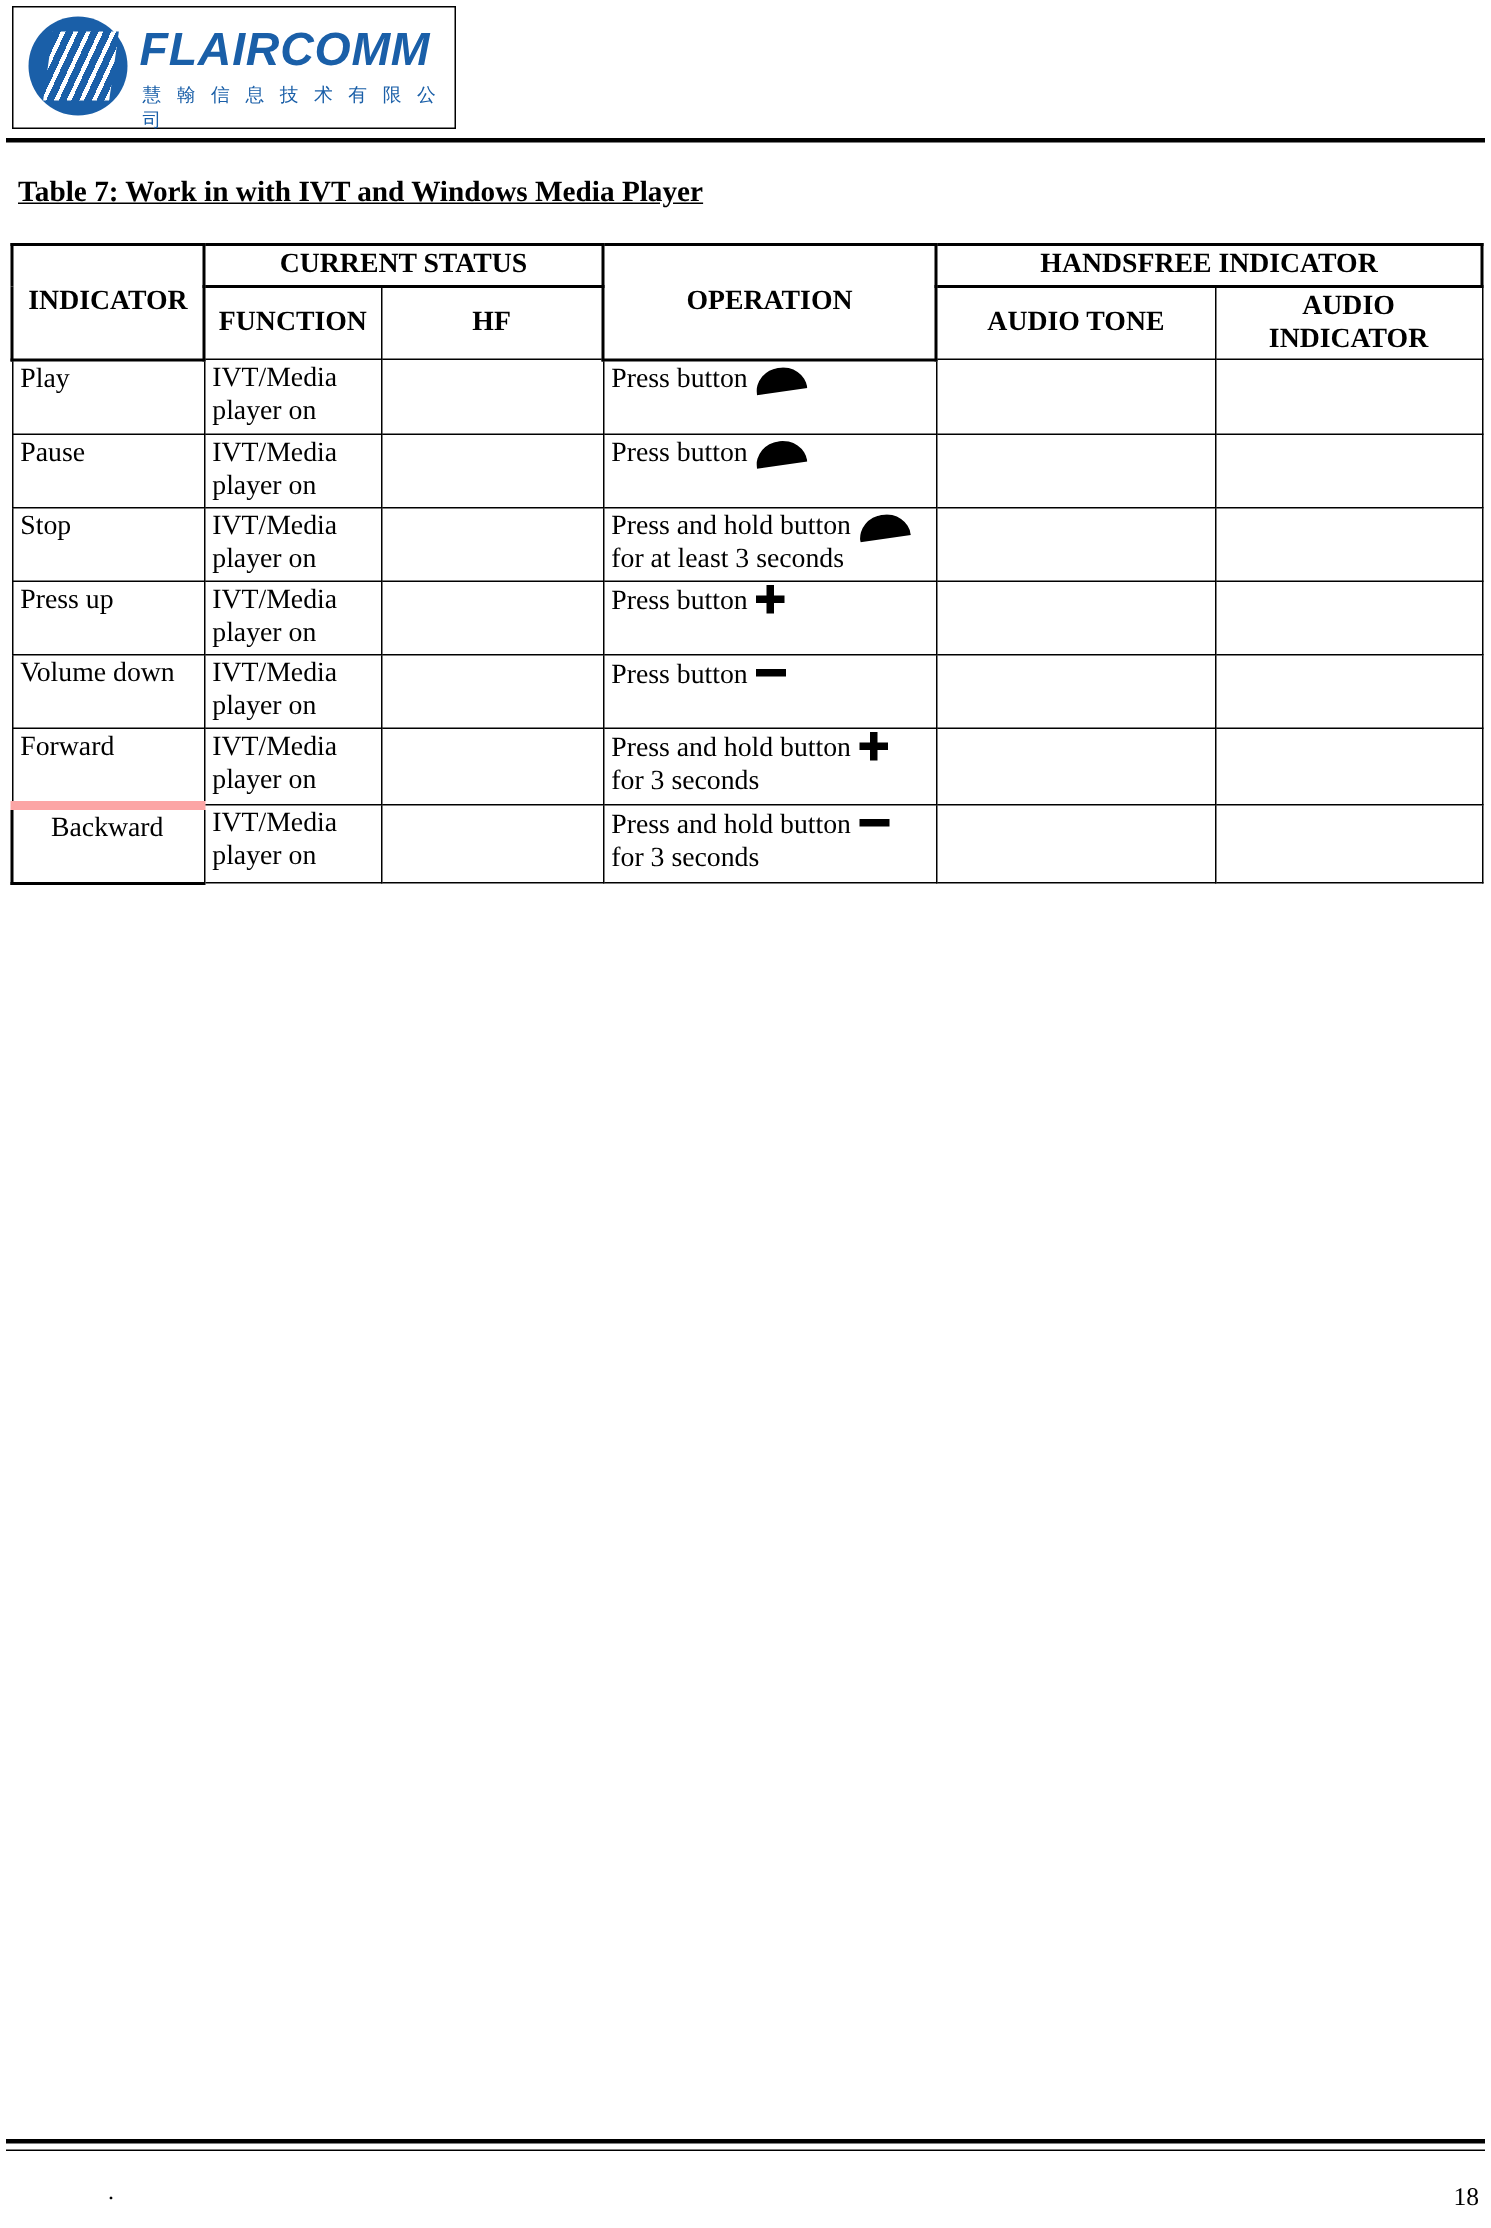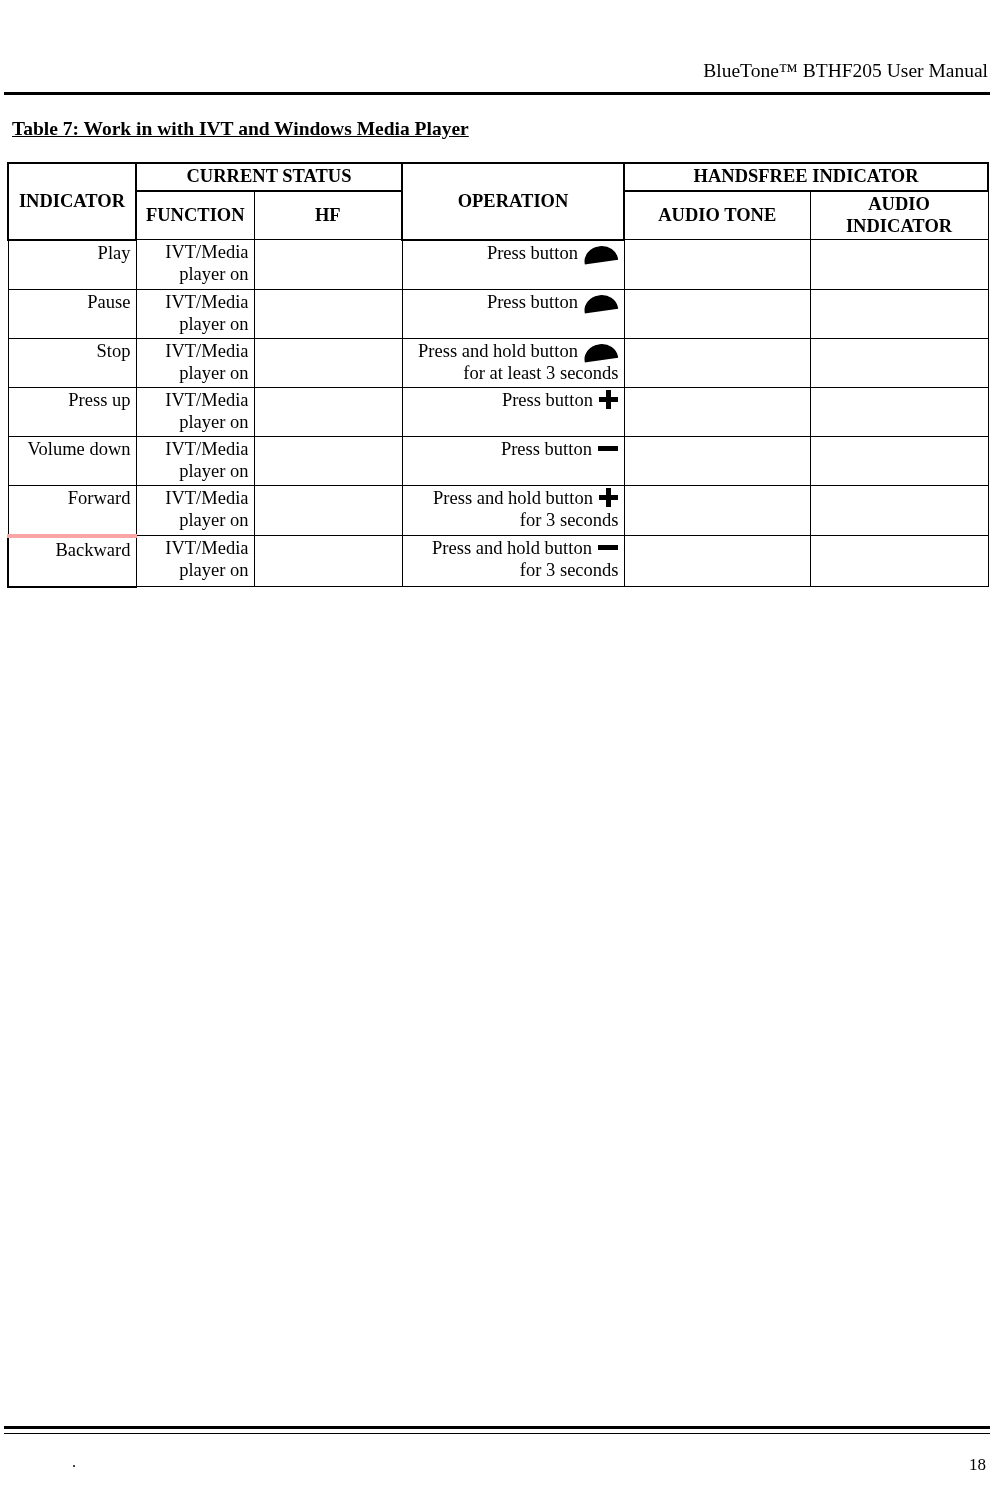--- a/index.html
+++ b/index.html
@@ -114,21 +114,21 @@
     border-collapse: collapse;
     table-layout: fixed;
     font-size: 18.5px;
   }
   .data-table td, .data-table th {
     border: 1px solid #000;
     padding: 2px 5px;
     vertical-align: top;
     line-height: 1.18;
     font-weight: normal;
-    text-align: right;
+    text-align: left;
   }
   .data-table th {
     text-align: center;
     font-weight: bold;
     vertical-align: middle;
   }
   .data-table .outer-frame {
     border: 2px solid #000;
   }
   .col-function { width: 128px; }
@@ -217,22 +217,29 @@
     right: 8px;
     bottom: 10px;
     font-size: 17px;
   }
 </style>
 </head>
 <body>
 
 <div class="page-header">
 
-
-  <div class="header-title">BlueTone™ BTHF205 User Manual</div>
+  <div class="logo-box">
+    <div class="logo-mark">
+      <div class="circle"></div>
+      <div class="stripes"></div>
+    </div>
+    <div class="logo-word">FLAIRCOMM</div>
+    <div class="logo-cn">慧 翰 信 息 技 术 有 限 公 司</div>
+  </div>
+
   <div class="header-rule"></div>
 </div>
 
 <div class="table-caption">Table 7: Work in with IVT and Windows Media Player</div>
 
 <table class="data-table">
   <colgroup>
     <col class="col-function">
     <col class="col-handset">
     <col class="col-hf">
@@ -304,21 +311,21 @@
     <tr>
       <td class="row-cell">Forward</td>
       <td class="row-cell">IVT/Media player on</td>
       <td class="row-cell"></td>
       <td class="row-cell"><span>Press and hold button </span><span class="icon-plus"></span><span> for 3 seconds</span></td>
       <td class="row-cell"></td>
       <td class="row-cell"></td>
     </tr>
 
     <tr>
-      <td class="row-cell outer-frame" style="border-top:4px solid #fca5a5;border-right:1px solid #000;padding-left:25px;">Backward</td>
+      <td class="row-cell outer-frame" style="border-top:6px solid #fca5a5;border-right:1px solid #000;padding-left:25px;">Backward</td>
       <td class="row-cell">IVT/Media player on</td>
       <td class="row-cell"></td>
       <td class="row-cell"><span>Press and hold button </span><span class="icon-minus"></span><span> for 3 seconds</span></td>
       <td class="row-cell"></td>
       <td class="row-cell"></td>
     </tr>
   </tbody>
 </table>
 
 <div class="footer-rule-top"></div>

